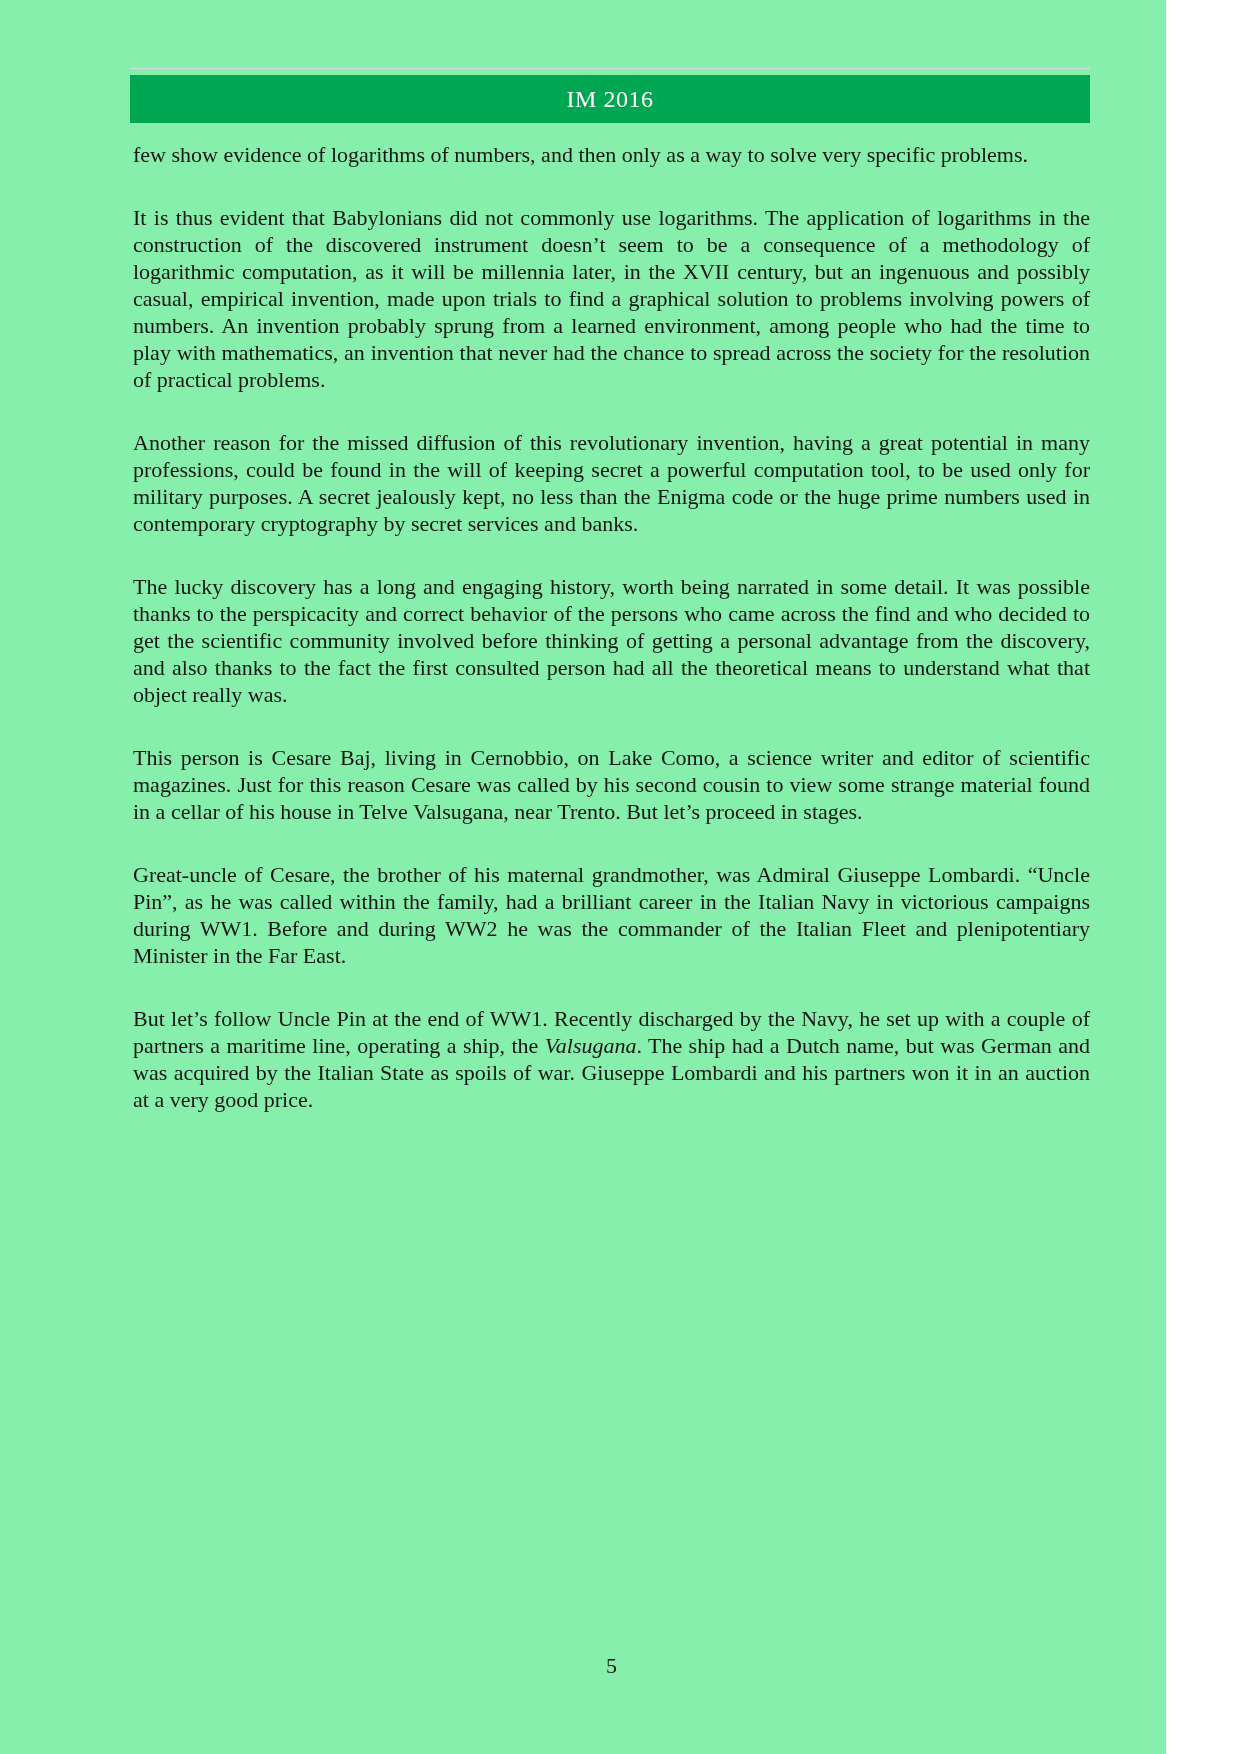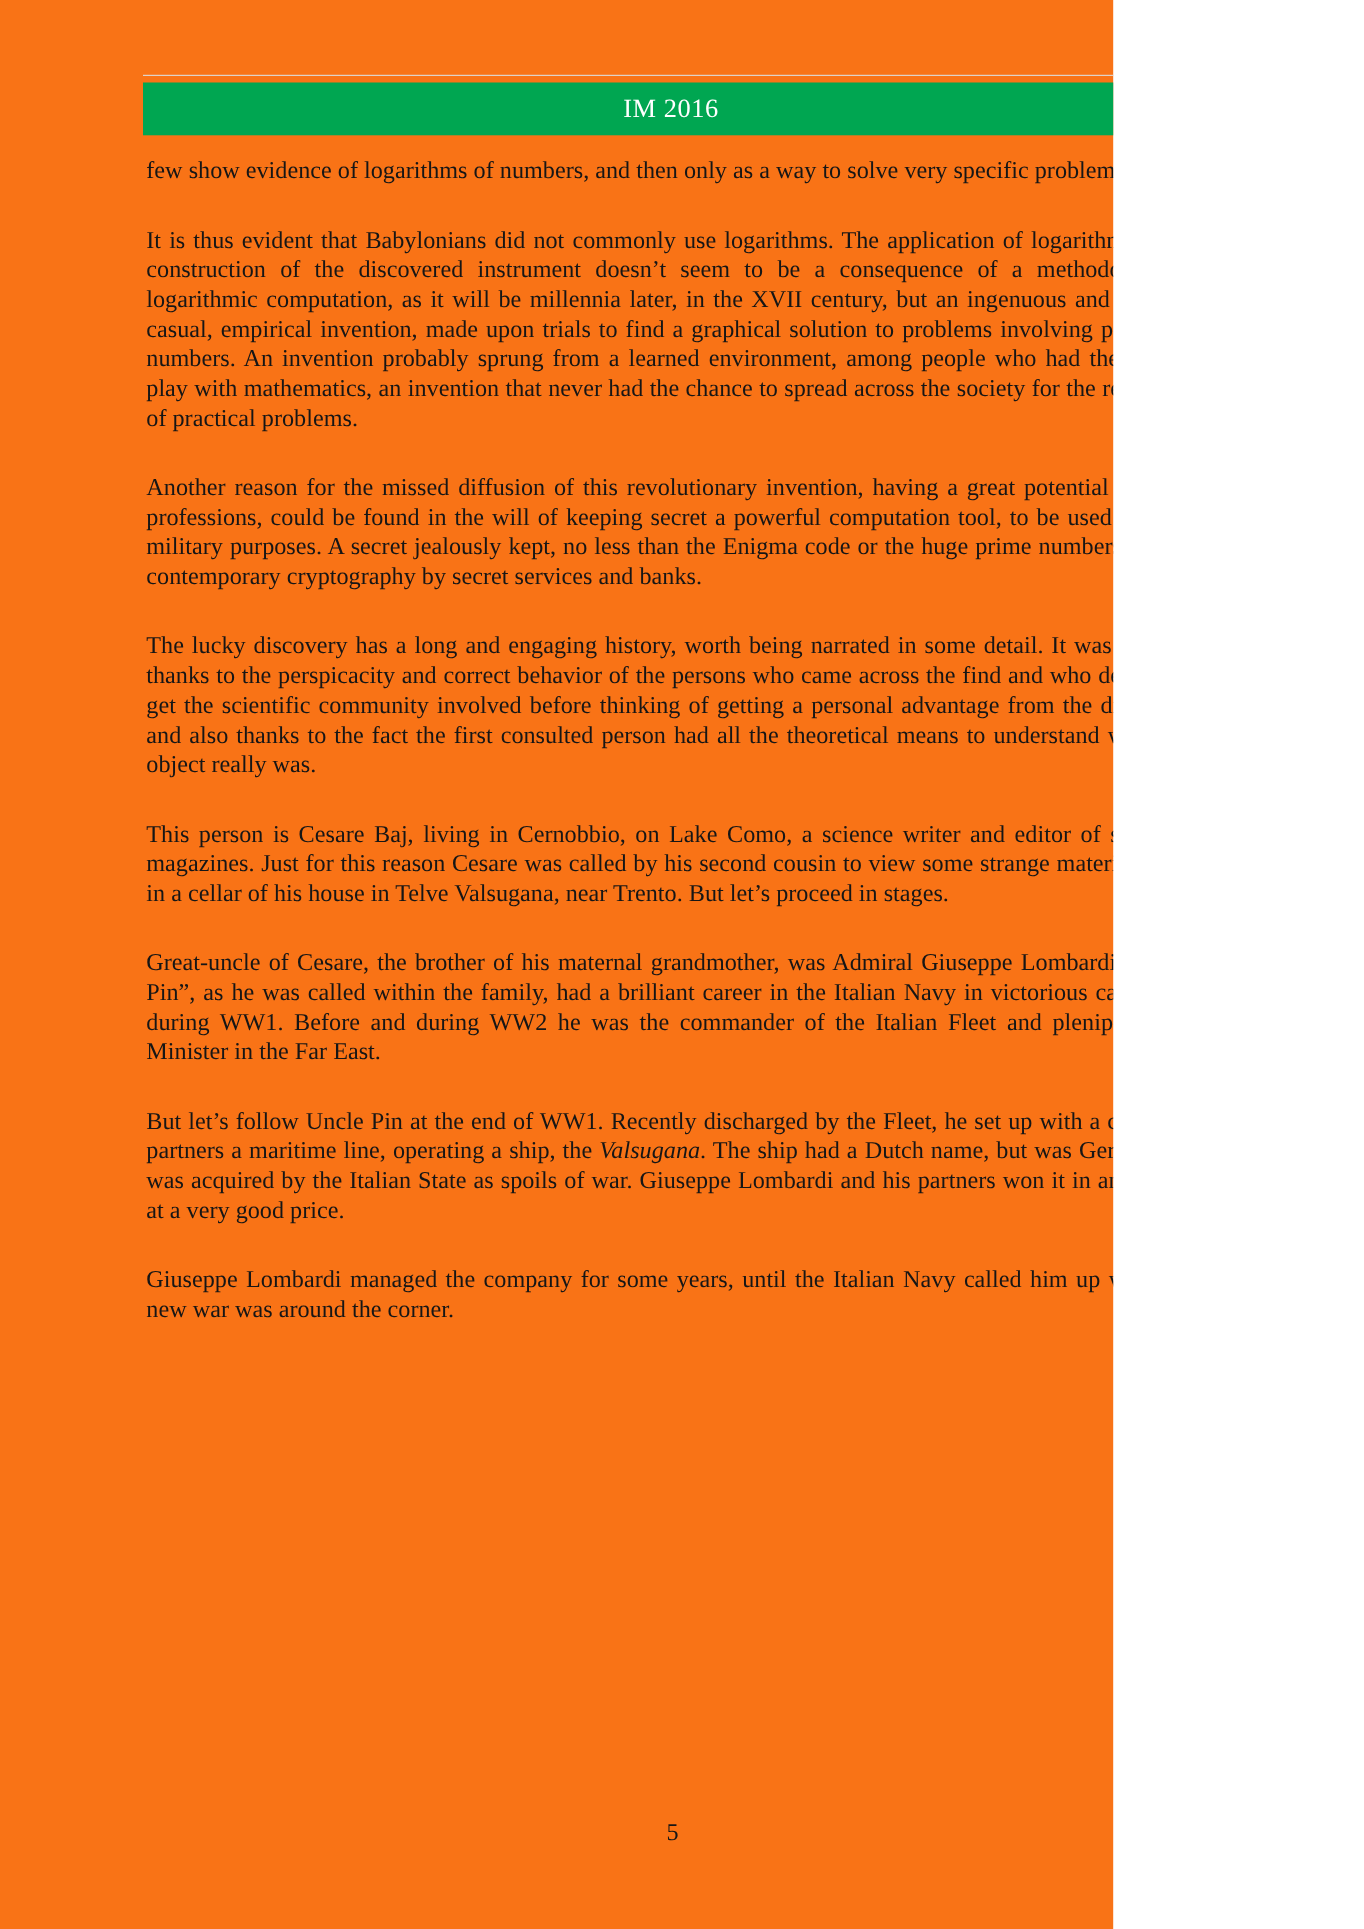--- a/index.html
+++ b/index.html
@@ -2,23 +2,23 @@
 <html><head>
 <meta charset="utf-8">
 <style>
   html, body {
     margin: 0;
     padding: 0;
     background: #ffffff;
   }
   .page {
     position: relative;
-    width: 1012px;
+    width: 1166px;
     height: 1754px;
-    background: #f97316;
+    background: #86efac;
     font-family: "Liberation Serif", "DejaVu Serif", serif;
     color: #161616;
     overflow: hidden;
   }
   .header-rule {
     position: absolute;
     left: 130px;
     top: 68px;
     width: 960px;
     border-top: 1px solid #dcdcdc;
@@ -84,22 +84,21 @@
   <div class="body-text">
     <p>few show evidence of logarithms of numbers, and then only as a way to solve very specific problems.</p>
     <p>It is thus evident that Babylonians did not commonly use logarithms. The application of logarithms in the construction of the discovered instrument doesn’t seem to be a consequence of a methodology of logarithmic computation, as it will be millennia later, in the XVII century, but an ingenuous and possibly casual, empirical invention, made upon trials to find a graphical solution to problems involving powers of numbers. An invention probably sprung from a learned environment, among people who had the time to play with mathematics, an invention that never had the chance to spread across the society for the resolution of practical problems.</p>
     <p>Another reason for the missed diffusion of this revolutionary invention, having a great potential in many professions, could be found in the will of keeping secret a powerful computation tool, to be used only for military purposes. A secret jealously kept, no less than the Enigma code or the huge prime numbers used in contemporary cryptography by secret services and banks.</p>
 
 
     <p>The lucky discovery has a long and engaging history, worth being narrated in some detail. It was possible thanks to the perspicacity and correct behavior of the persons who came across the find and who decided to get the scientific community involved before thinking of getting a personal advantage from the discovery, and also thanks to the fact the first consulted person had all the theoretical means to understand what that object really was.</p>
     <p>This person is Cesare Baj, living in Cernobbio, on Lake Como, a science writer and editor of scientific magazines. Just for this reason Cesare was called by his second cousin to view some strange material found in a cellar of his house in Telve Valsugana, near Trento. But let’s proceed in stages.</p>
     <p>Great-uncle of Cesare, the brother of his maternal grandmother, was Admiral Giuseppe Lombardi. “Uncle Pin”, as he was called within the family, had a brilliant career in the Italian Navy in victorious campaigns during WW1. Before and during WW2 he was the commander of the Italian Fleet and plenipotentiary Minister in the Far East.</p>
 
-    <p><span>But let’s follow Uncle Pin at the end of WW1. Recently discharged by the Fleet, he set up with a couple of partners a maritime line, operating a ship, the </span><i>Valsugana</i><span>. The ship had a Dutch name, but was German and was acquired by the Italian State as spoils of war. Giuseppe Lombardi and his partners won it in an auction at a very good price.</span></p>
+    <p><span>But let’s follow Uncle Pin at the end of WW1. Recently discharged by the Navy, he set up with a couple of partners a maritime line, operating a ship, the </span><i>Valsugana</i><span>. The ship had a Dutch name, but was German and was acquired by the Italian State as spoils of war. Giuseppe Lombardi and his partners won it in an auction at a very good price.</span></p>
 
-    <p>Giuseppe Lombardi managed the company for some years, until the Italian Navy called him up when the new war was around the corner.</p>
   </div>
 
   <div class="page-footer">
     <span>5</span>
   </div>
 
 </div>
 
 </body></html>

